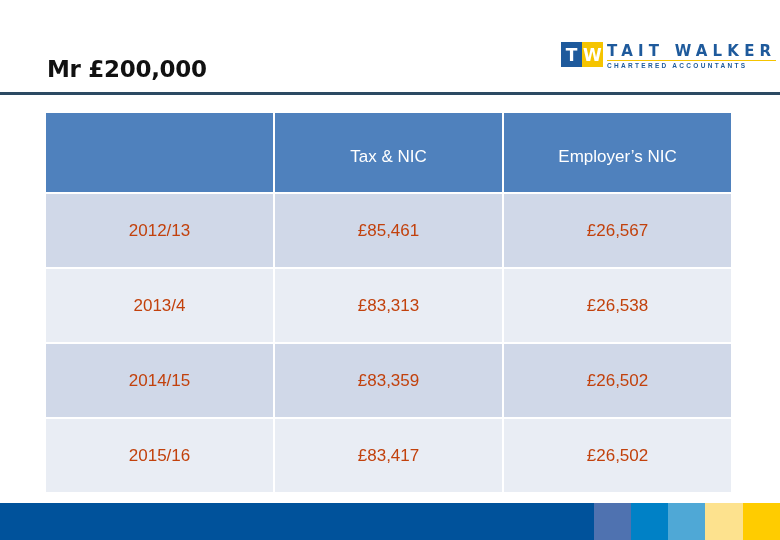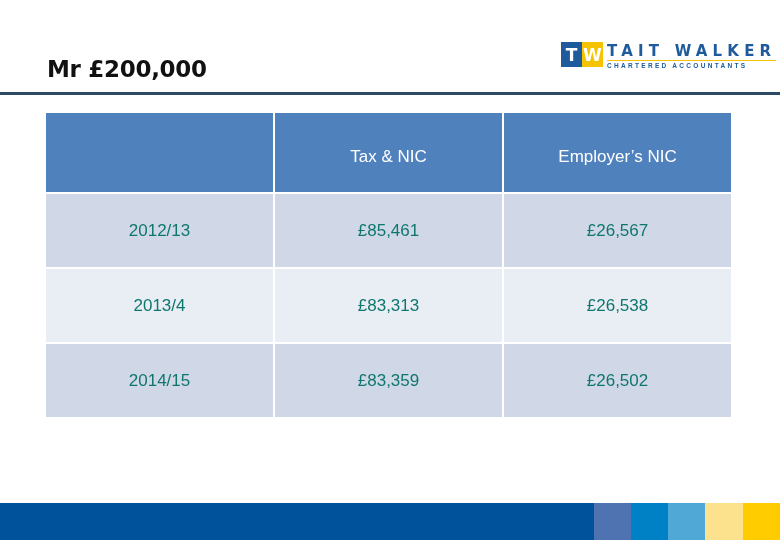--- a/index.html
+++ b/index.html
@@ -30,21 +30,21 @@
       color: #1e5a9c; font-size: 6.5px; letter-spacing: 2.3px; line-height: 9px; font-weight: bold;
       border-top: 1px solid #f5c400; margin-top: 1px; padding-top: 0px;
     }
     .rule { position: absolute; left: 0; top: 92px; width: 780px; height: 3px; background: #2c4a63; }
     table {
       position: absolute; left: 44px; top: 111px;
       border-collapse: collapse; table-layout: fixed;
     }
     td, th {
       border: 2px solid #ffffff; text-align: center; padding: 0;
-      font-size: 17px; color: #0f766e;
+      font-size: 17px; color: #c2410c;
     }
     th { background: #4f81bd; color: #fff; font-weight: normal; height: 71px; padding-top: 8px; }
     td { height: 73px; }
     tr.odd td { background: #d0d8e8; }
     tr.even td { background: #e9edf4; }
     .col0 { width: 229px; }
     .col1 { width: 229px; }
     .col2 { width: 229px; }
     .footer { position: absolute; left: 0; top: 503px; width: 780px; height: 37px; display: flex; }
     .footer-main { flex: 1; }
@@ -88,20 +88,25 @@
     <tr class="even">
       <td>2013/4</td>
       <td>£83,313</td>
       <td>£26,538</td>
     </tr>
     <tr class="odd">
       <td>2014/15</td>
       <td>£83,359</td>
       <td>£26,502</td>
     </tr>
+    <tr class="even">
+      <td>2015/16</td>
+      <td>£83,417</td>
+      <td>£26,502</td>
+    </tr>
   </tbody>
 </table>
 
 <div class="footer">
   <div class="footer-main" style="background:#00529b"></div>
   <div class="swatch" style="background:#4f72b0"></div>
   <div class="swatch" style="background:#0081c6"></div>
   <div class="swatch" style="background:#4fa8d6"></div>
   <div class="swatch" style="background:#fde28e"></div>
   <div class="swatch" style="background:#ffcc00"></div>

